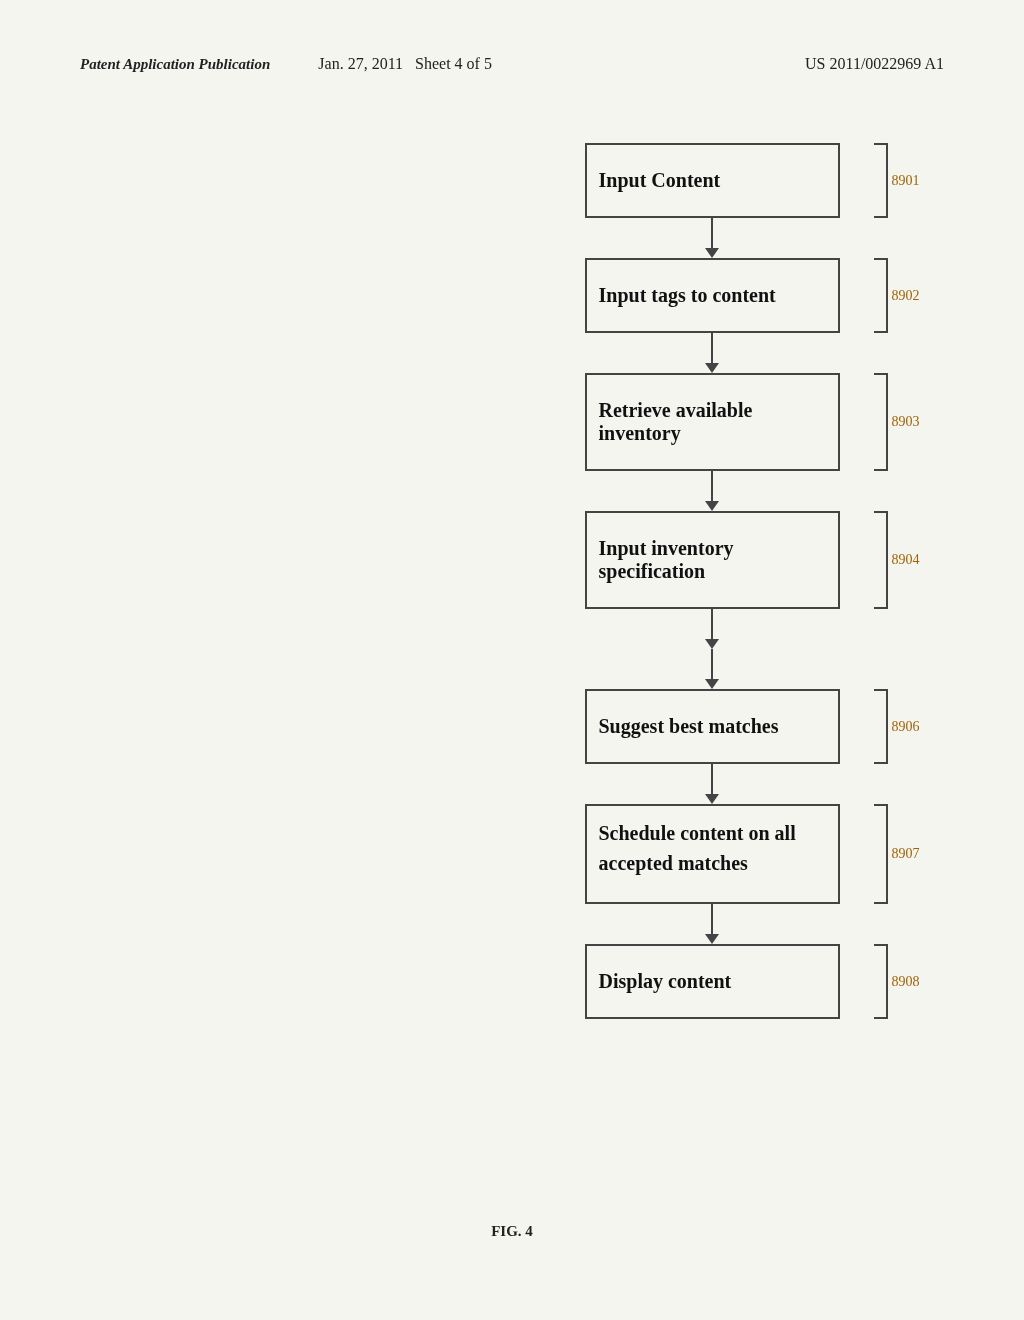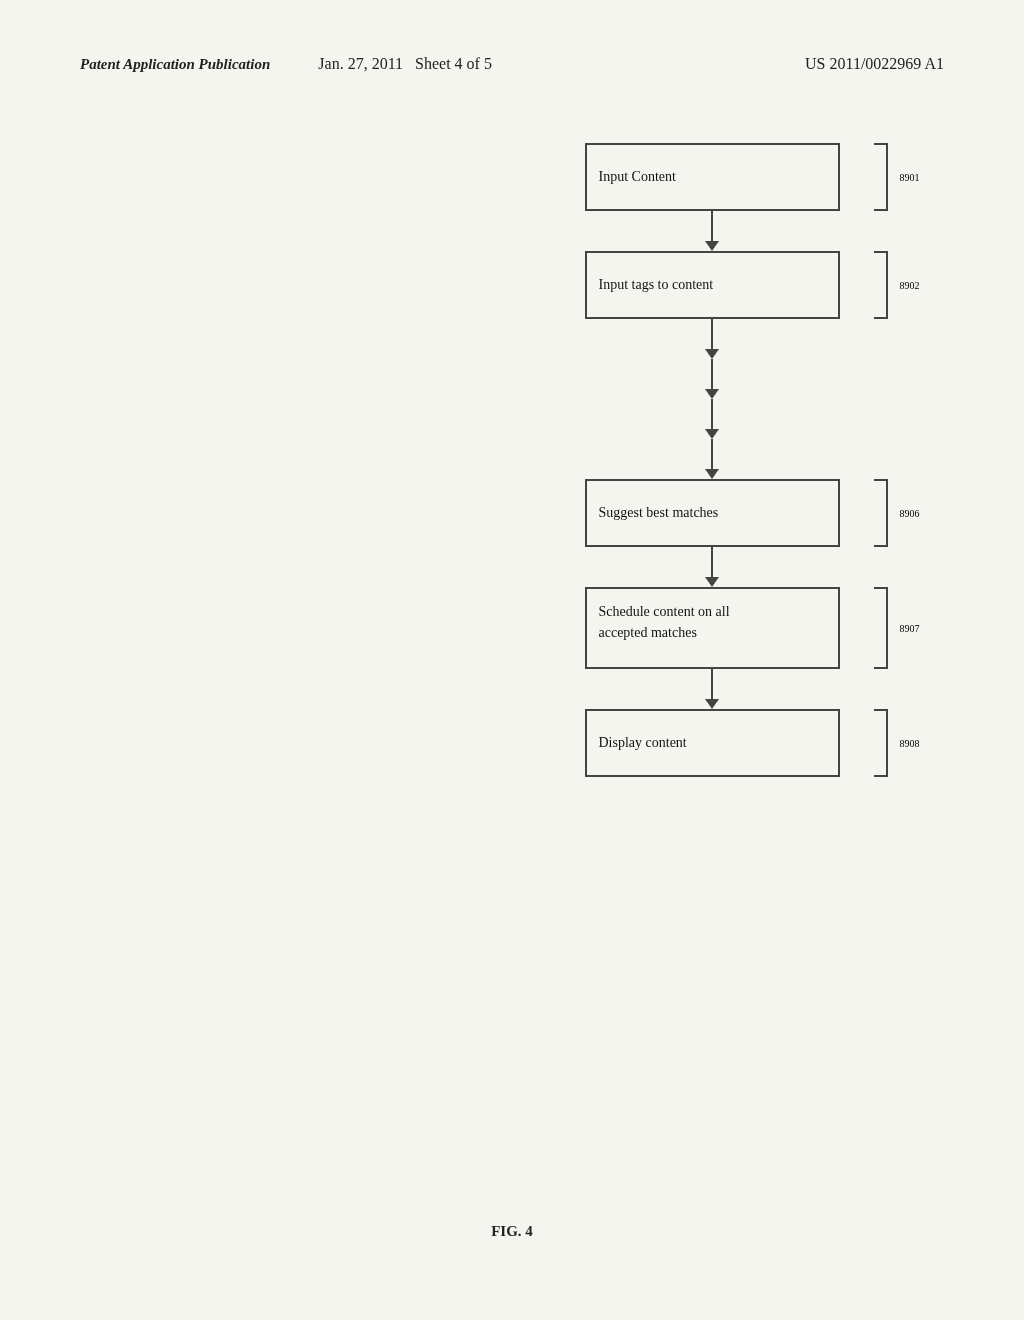--- a/index.html
+++ b/index.html
@@ -77,34 +77,35 @@
     .flow-row {
       display: flex;
       align-items: center;
       position: relative;
     }
 
     .step-box {
       border: 2px solid #444;
       background: #f5f5f0;
       width: 255px;
-      font-size: 14px;
+      font-size: 20px;
       color: #111;
       font-family: 'Times New Roman', Times, serif;
       display: flex;
       align-items: center;
       padding: 24px 12px;
       min-height: 52px;
+      font-weight: bold;
     }
 
     .step-num {
       position: absolute;
       right: -80px;
-      font-size: 10px;
-      color: #000000;
+      font-size: 14px;
+      color: #a16207;
       font-family: 'Times New Roman', Times, serif;
       white-space: nowrap;
     }
 
     .step-bracket {
       position: absolute;
       right: -48px;
       top: 0;
       bottom: 0;
       width: 14px;
@@ -168,26 +169,40 @@
       </div>
       <div class="step-bracket"></div>
       <span class="step-num">8902</span>
     </div>
 
     <div class="vert-connector">
       <div class="vert-line" style="height:30px;"></div>
       <div class="arrow-down"></div>
     </div>
 
-
-    <div class="vert-connector">
-      <div class="vert-line" style="height:30px;"></div>
-      <div class="arrow-down"></div>
-    </div>
-
+    <div class="flow-row" style="position:relative;">
+      <div class="step-box">
+        <span>Retrieve available inventory</span>
+      </div>
+      <div class="step-bracket"></div>
+      <span class="step-num">8903</span>
+    </div>
+
+    <div class="vert-connector">
+      <div class="vert-line" style="height:30px;"></div>
+      <div class="arrow-down"></div>
+    </div>
+
+    <div class="flow-row" style="position:relative;">
+      <div class="step-box">
+        <span>Input  inventory specification</span>
+      </div>
+      <div class="step-bracket"></div>
+      <span class="step-num">8904</span>
+    </div>
 
     <div class="vert-connector">
       <div class="vert-line" style="height:30px;"></div>
       <div class="arrow-down"></div>
     </div>
 
 
     <div class="vert-connector">
       <div class="vert-line" style="height:30px;"></div>
       <div class="arrow-down"></div>

